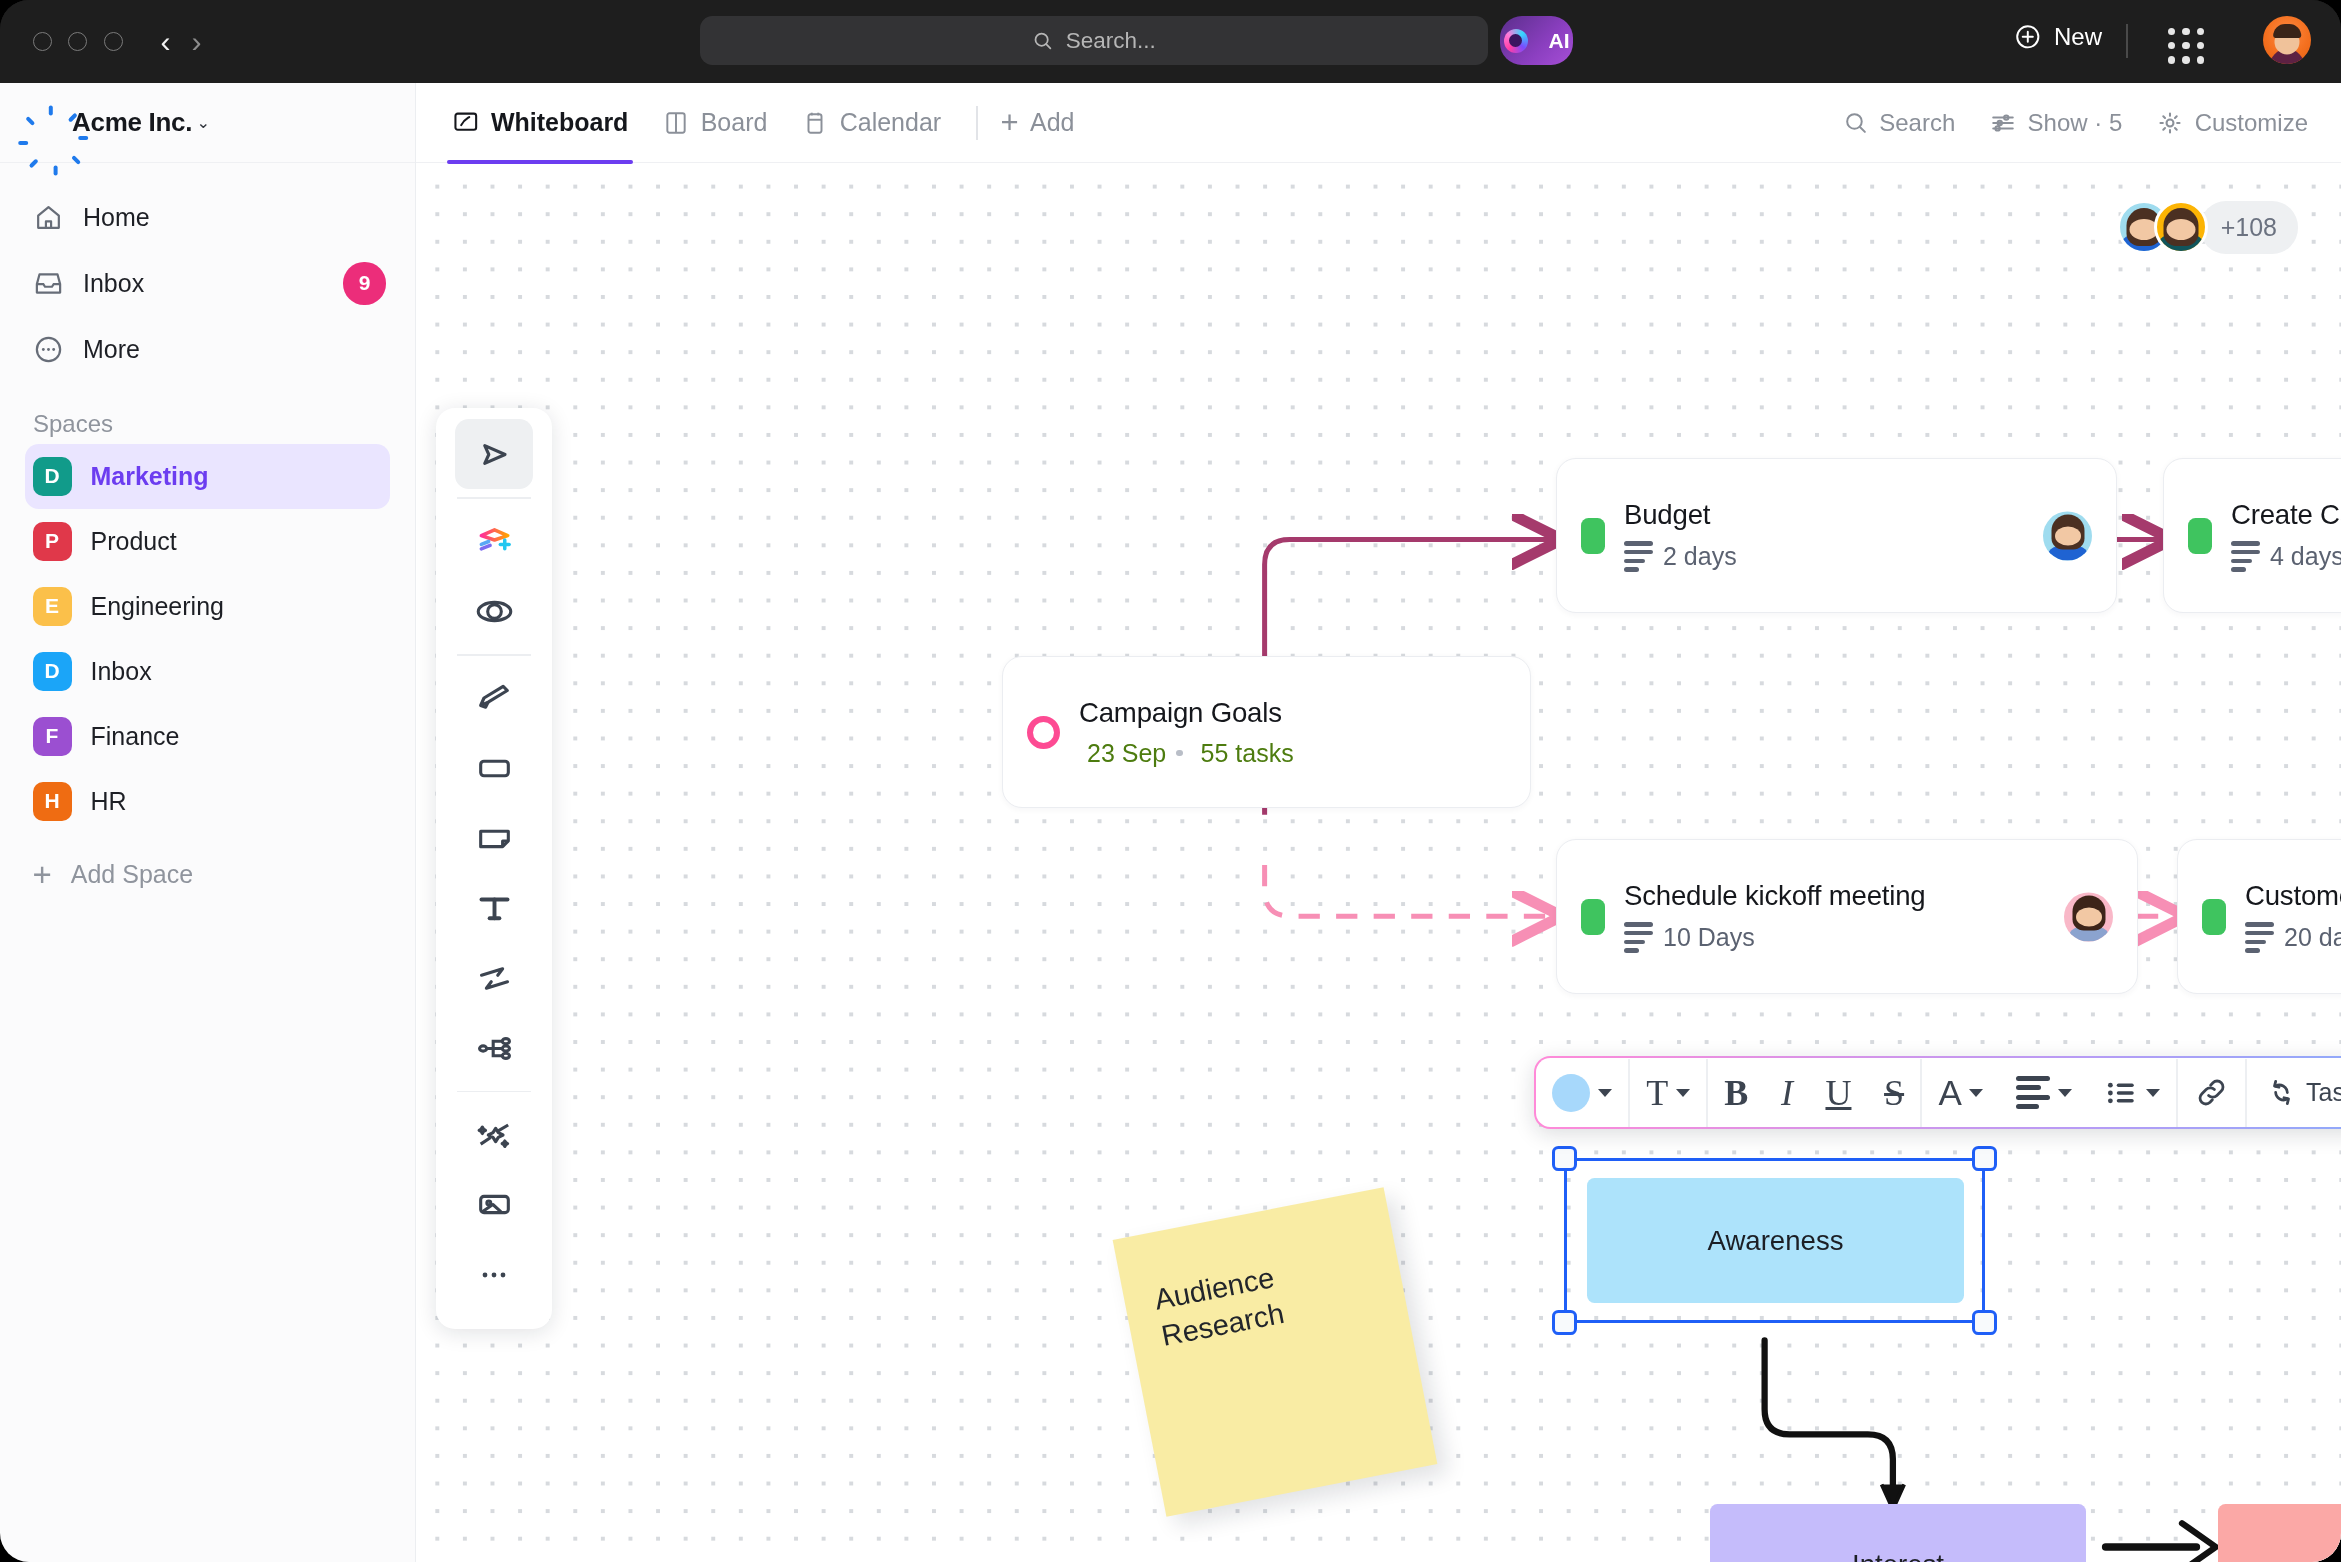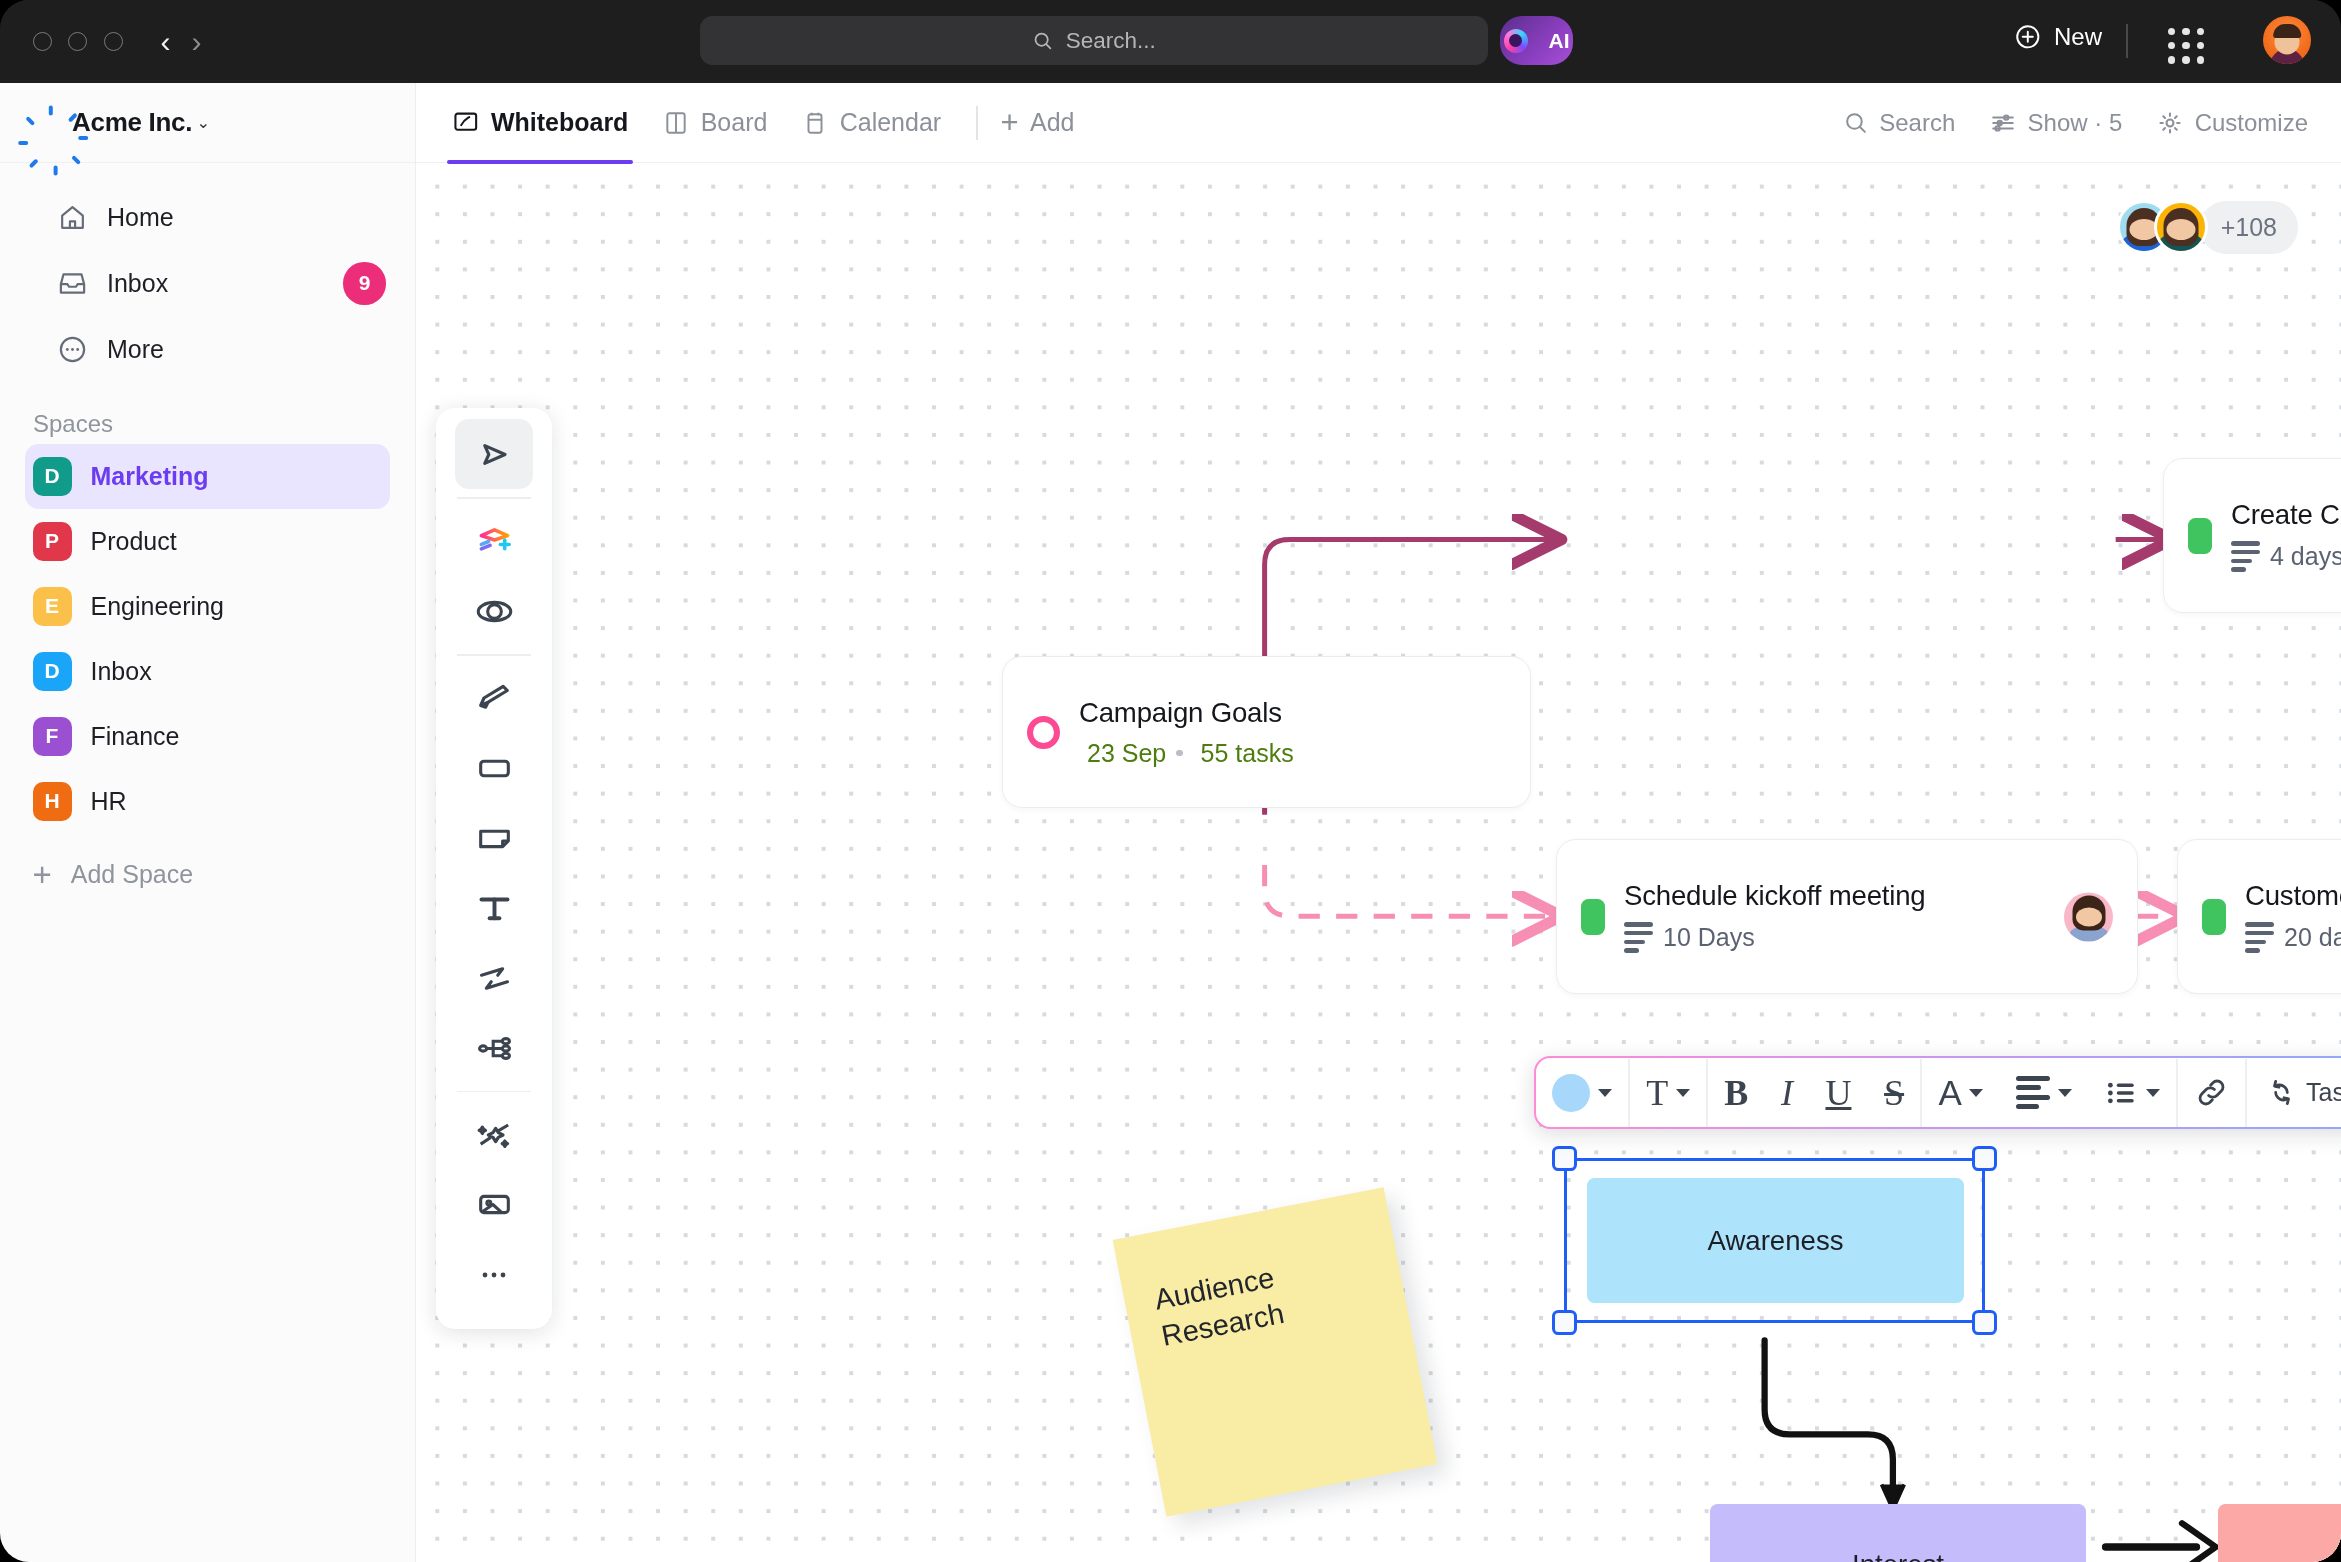--- a/index.html
+++ b/index.html
@@ -100,21 +100,21 @@
     padding-left:33px; border-bottom:1.3px solid #eff0f3;
   }
   .ws-logo { width:36px; height:36px; position:relative; }
   .ws-logo i {
     position:absolute; left:50%; top:50%; width:4.4px; height:10px;
     background:#1f7aec; border-radius:2.5px; transform-origin: 2.2px 17.5px;
   }
   .ws-name { font-size:26px; font-weight:700; color:#16181d; letter-spacing:-0.3px; }
   .ws-caret { color:#33373f; font-size:16.3px; margin-left:1.3px; }
 
-  .navlist { padding-top:21px;padding-left:24px; }
+  .navlist { padding-top:21px; }
   .navitem {
     height:66px; display:flex; align-items:center; gap:19px;
     padding:0 29px 0 33px; position:relative;
   }
   .navitem .label { font-size:25px; color:#1d1f25; }
   .badge {
     margin-left:auto; min-width:43px; height:43px; border-radius:21px;
     background:#ec2d7a; color:#fff; font-size:21px; font-weight:700;
     display:flex; align-items:center; justify-content:center;
   }
@@ -593,20 +593,41 @@
         </div>
         <div class="rail-btn">
           <svg width="36" height="36" viewBox="0 0 24 24" fill="#3c4450">
             <circle cx="6" cy="12" r="1.6"></circle>
               <circle cx="12" cy="12" r="1.6"></circle>
               <circle cx="18" cy="12" r="1.6"></circle>
           </svg>
         </div>
       </div>
 
+      <div class="tcard" style="left:1140px; top:294px; width:561px; height:155px;">
+        <span class="tc-chip"></span>
+        <div class="tc-body">
+          <div class="tc-title">Budget</div>
+          <div class="tc-meta">
+            <span class="lines-icon">
+                <i style="width:29px"></i>
+                <i style="width:29px"></i>
+                <i style="width:21px"></i>
+                <i style="width:15px"></i>
+              </span>
+            <span class="tc-sub">2 days</span>
+          </div>
+        </div>
+        <span class="tc-av" style="background:#9fdcef">
+          <span class="bd" style="background:#1f63d2"></span>
+            <span class="fc"></span>
+          <span class="hr" style="background:#4b3022"></span>
+            <span class="hr2"></span>
+        </span>
+      </div>
 
       <div class="tcard" style="left:1747px; top:294px; width:542px; height:155px;">
         <span class="tc-chip"></span>
         <div class="tc-body">
           <div class="tc-title">Create Campaign</div>
           <div class="tc-meta">
             <span class="lines-icon">
                 <i style="width:29px"></i>
                 <i style="width:29px"></i>
                 <i style="width:21px"></i>

